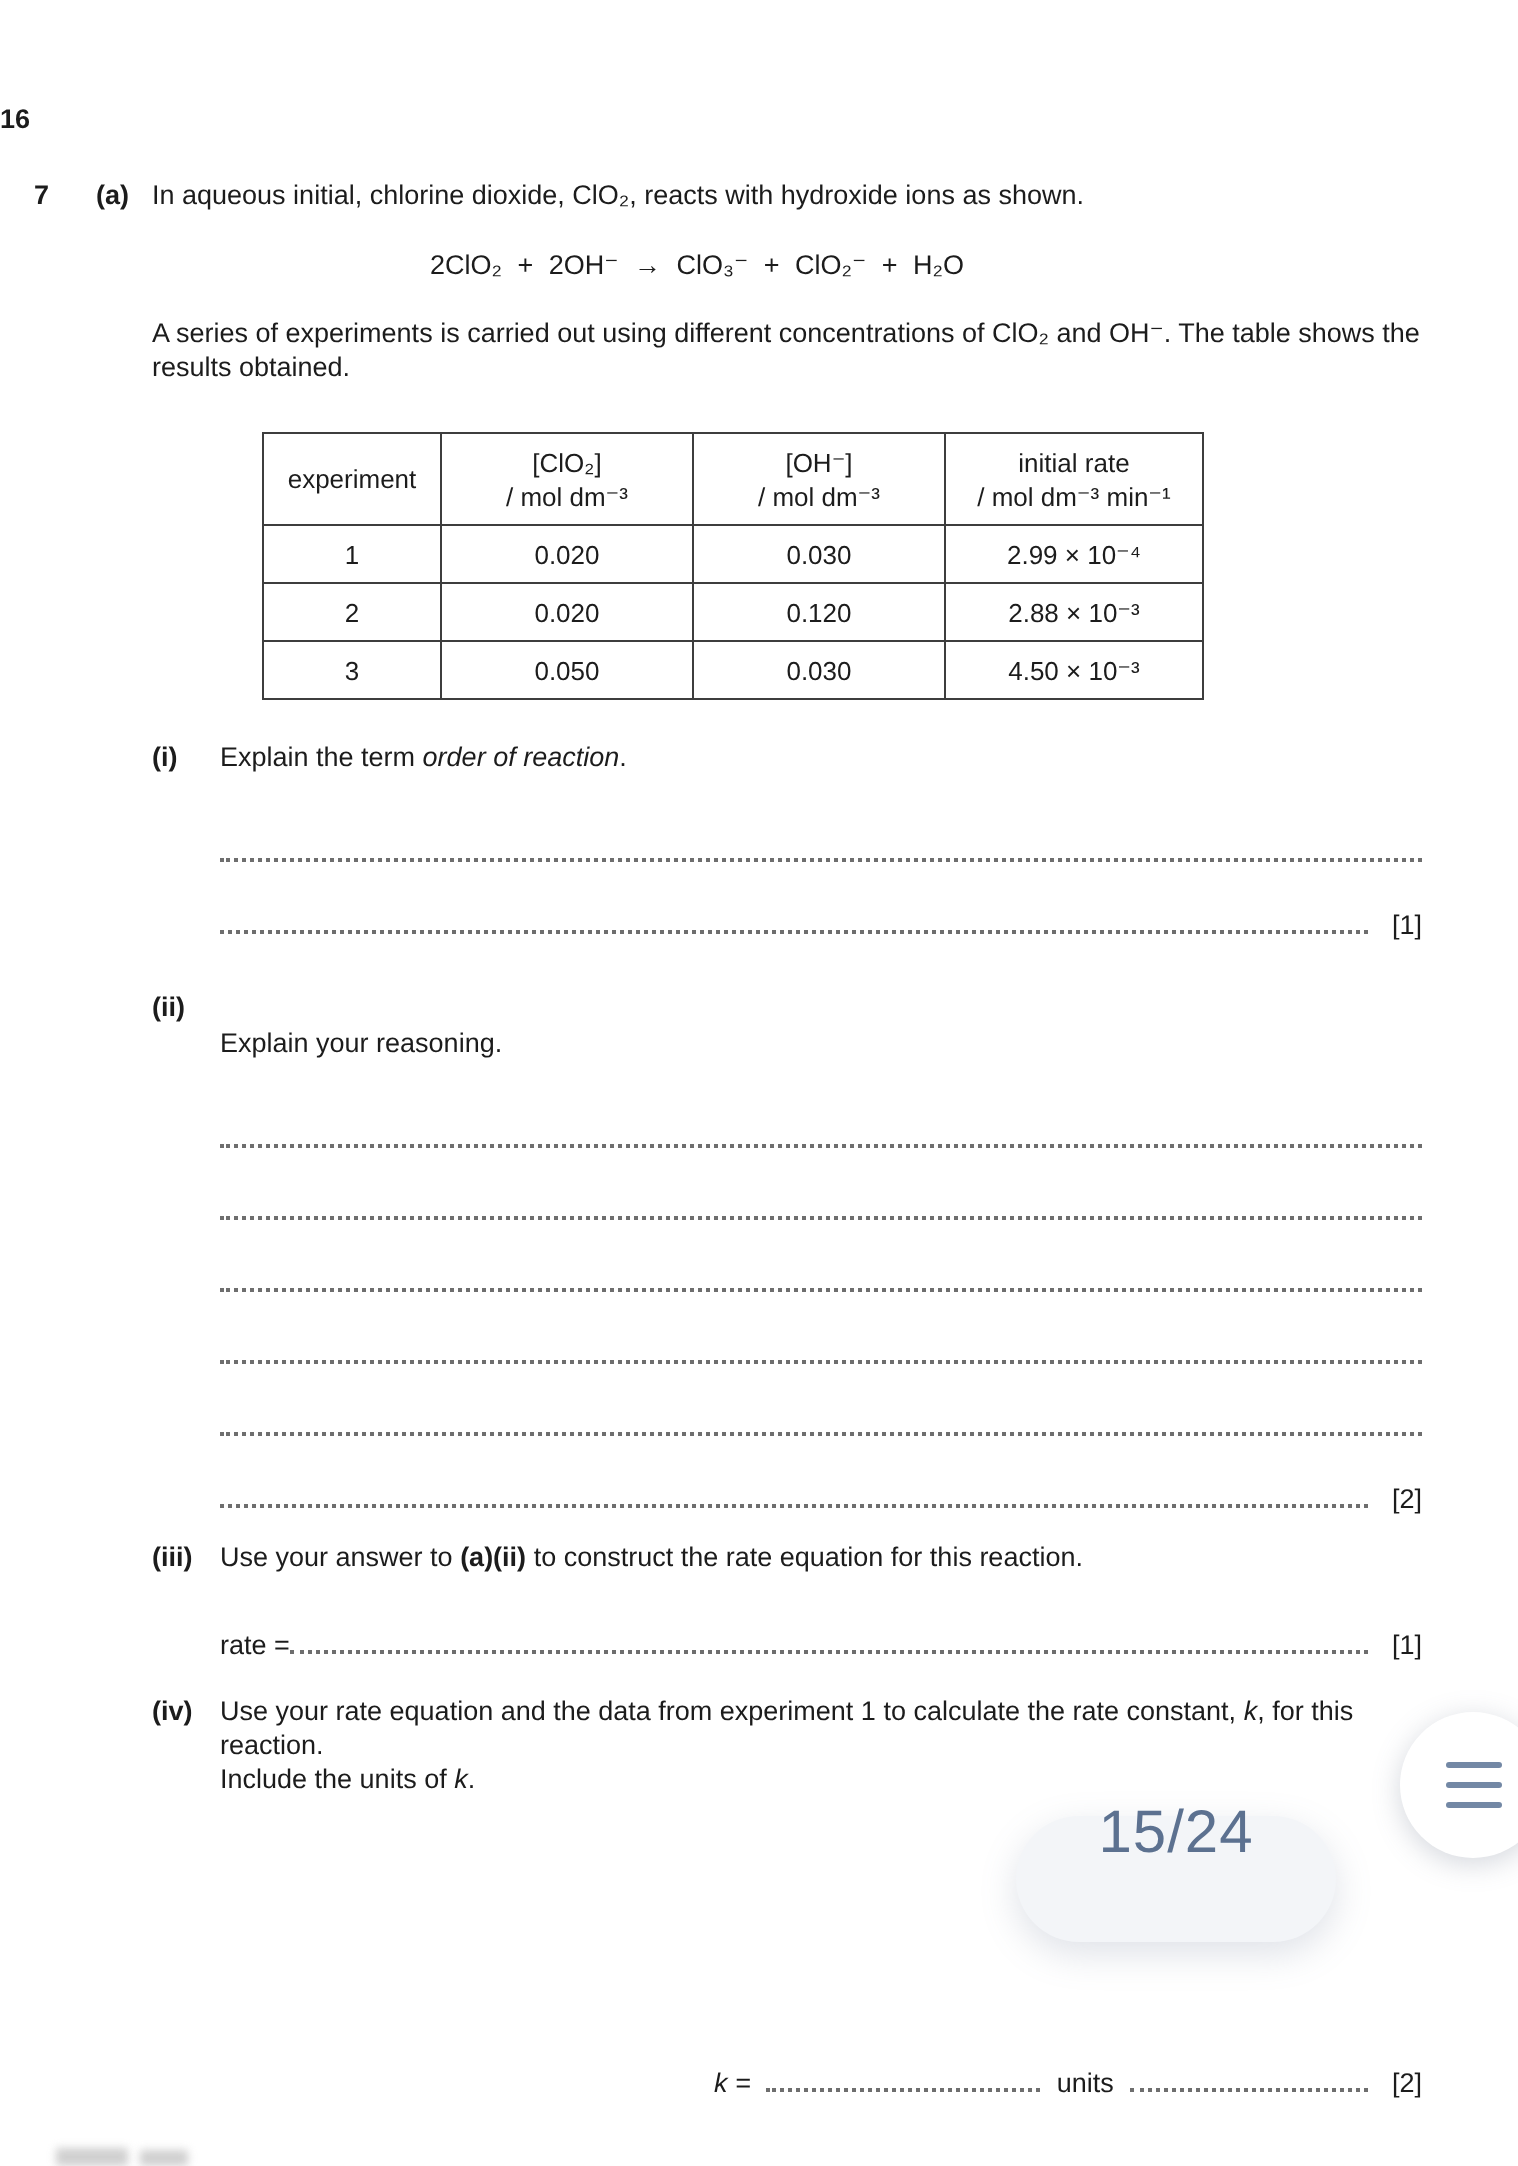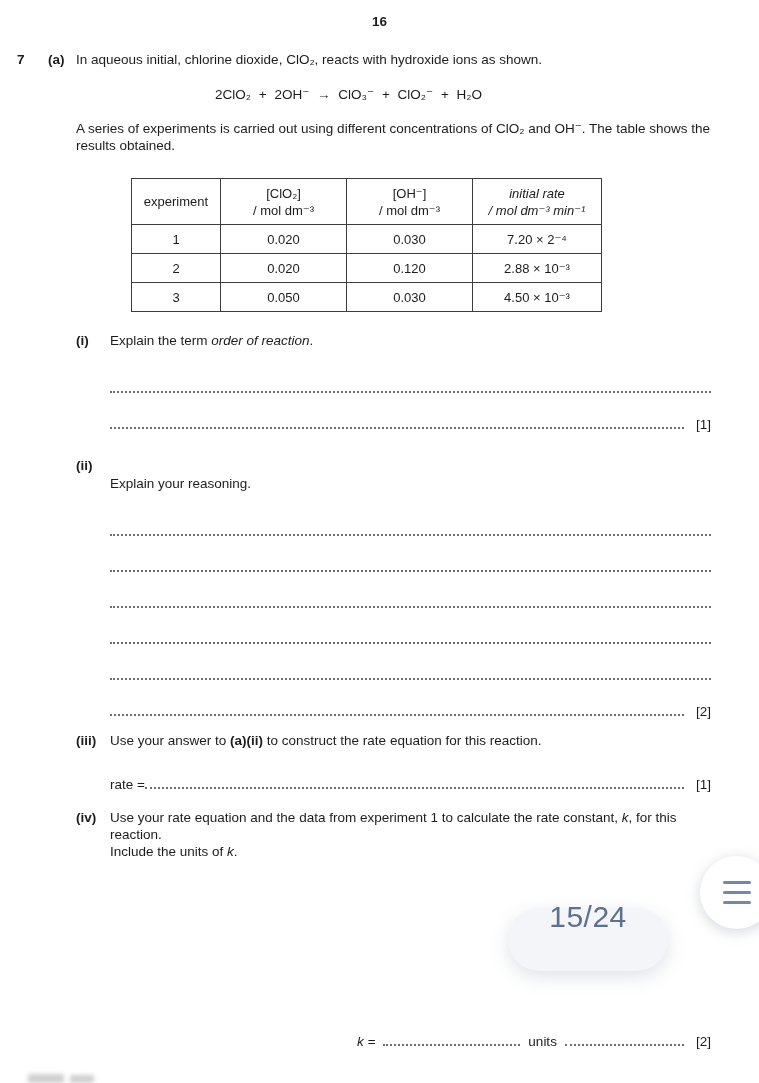--- a/index.html
+++ b/index.html
@@ -5,36 +5,36 @@
   * { margin:0; padding:0; box-sizing:border-box; }
   html,body { background:#ffffff; }
   body {
     width:759px; height:1083px;
     font-family:"Liberation Sans","DejaVu Sans",sans-serif;
     font-size:13.5px; color:#1c1c1c; line-height:17px;
     position:relative; overflow:hidden;
   }
   .page { position:relative; width:759px; height:1083px; overflow:hidden; }
 
-  .page-num { padding-top:13px; text-align:center; font-weight:bold; }
+  .page-num { padding-top:13px; text-align:left; font-weight:bold;margin-top:38px; }
 
   .q-row { display:flex; margin:21px 48px 0 17px; }
   .q-no  { width:31px; font-weight:bold; }
   .part-a{ width:28px; font-weight:bold; }
   .q-text{ flex:1; }
 
   .equation { margin:18px 48px 0 215px; word-spacing:4px; }
 
   .para { margin:17px 48px 0 76px; }
 
   table { margin:24px 0 12px 131px; border-collapse:collapse; table-layout:fixed; }
   th,td { border:1px solid #3d3d3d; text-align:center; font-weight:normal; font-size:13px; }
   th { height:46px; padding:2px 8px; vertical-align:middle; }
   td { height:29px; padding:0 8px; }
-  .c-exp { width:89px; } .c-clo2 { width:126px; } .c-oh { width:126px; } .c-rate { width:129px;font-style:italic; }
+  .c-exp { width:89px; } .c-clo2 { width:126px; } .c-oh { width:126px; } .c-rate { width:129px; }
 
   .sub { margin:0 48px 0 76px; }
   .sub-head { display:flex; }
   .sub-label { width:34px; font-weight:bold; flex:0 0 34px; }
   .sub-body { flex:1; }
   .it { font-style:italic; }
   .bd { font-weight:bold; }
 
   .mt20 { margin-top:20px; } .mt24 { margin-top:24px; }
   .mt16 { margin-top:16px; } .mt12 { margin-top:12px; } .mt18 { margin-top:18px; }
@@ -108,21 +108,21 @@
           <div>initial rate</div>
           <div>/ mol dm⁻³ min⁻¹</div>
         </th>
       </tr>
     </thead>
     <tbody>
       <tr>
         <td>1</td>
         <td>0.020</td>
         <td>0.030</td>
-        <td>7.20 × 2⁻⁴</td>
+        <td>2.99 × 10⁻⁴</td>
       </tr>
       <tr>
         <td>2</td>
         <td>0.020</td>
         <td>0.120</td>
         <td>2.88 × 10⁻³</td>
       </tr>
       <tr>
         <td>3</td>
         <td>0.050</td>

